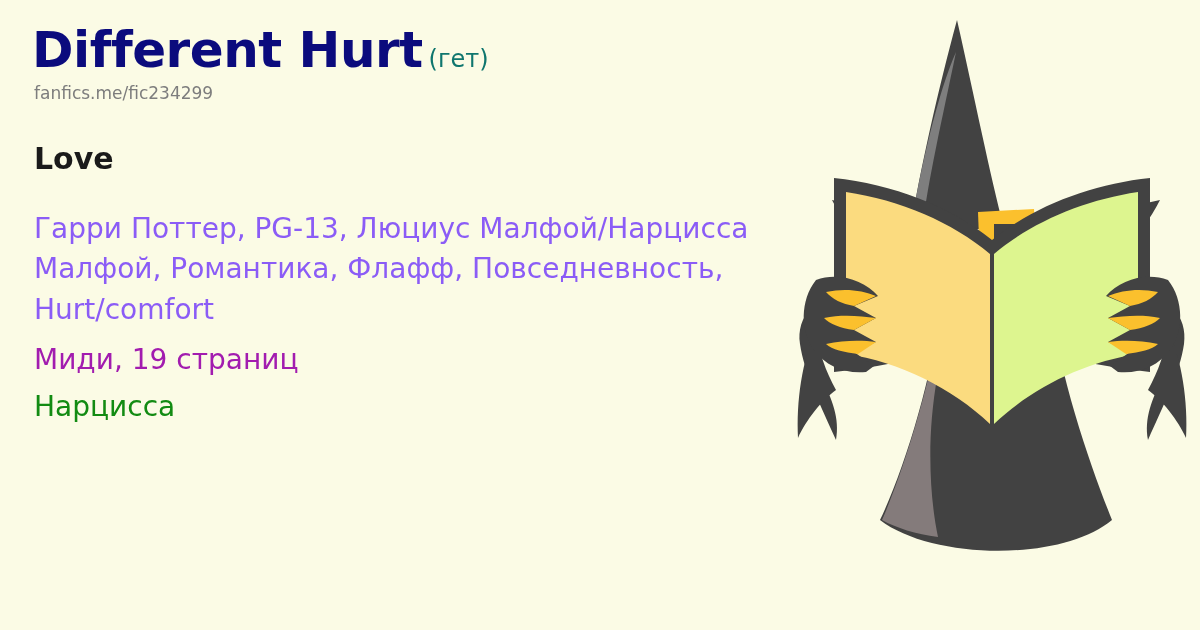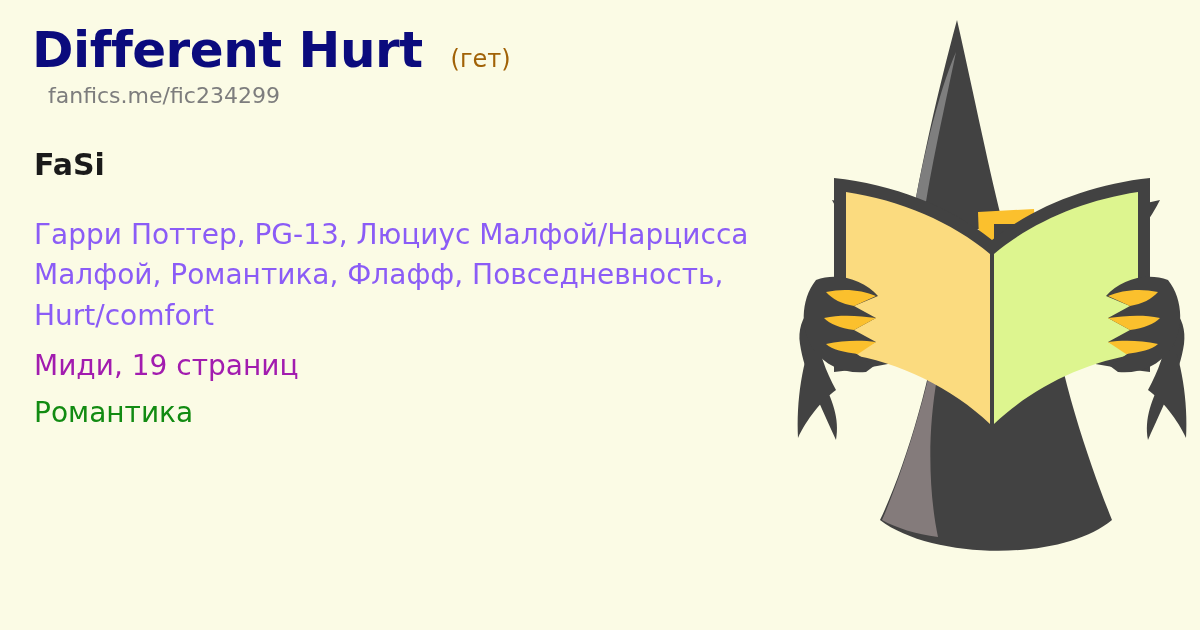--- a/index.html
+++ b/index.html
@@ -41,29 +41,29 @@
   .title {
     font-size: 50px;
     font-weight: bold;
     color: #0b0b7d;
     letter-spacing: -0.5px;
     vertical-align: baseline;
   }
   .title-tag {
     font-size: 24px;
     font-weight: normal;
-    color: #a16207;
-    margin-left: 28px;
+    color: #0f766e;
+    margin-left: 6px;
     vertical-align: baseline;
   }
 
   .url {
-    font-size: 22px;
+    font-size: 17px;
     color: #7d7d7d;
-    margin: 6px 0 0 16px;
+    margin: 6px 0 0 2px;
     line-height: 1.2;
     white-space: nowrap;
   }
 
   .author {
     font-size: 30px;
     font-weight: bold;
     color: #1a1a1a;
     margin: 38px 0 0 2px;
     line-height: 1.2;
@@ -107,27 +107,27 @@
 <div class="card">
 
   <div class="text-col">
 
     <div class="title-row">
       <span class="title">Different Hurt</span><span class="title-tag">(гет)</span>
     </div>
 
     <div class="url">fanfics.me/fic234299</div>
 
-    <div class="author">FaSi</div>
+    <div class="author">Love</div>
 
     <div class="meta">Гарри Поттер, PG-13, Люциус Малфой/Нарцисса Малфой, Романтика, Флафф, Повседневность, Hurt/comfort</div>
 
     <div class="size">Миди, 19 страниц</div>
 
-    <div class="status">Романтика</div>
+    <div class="status">Нарцисса</div>
   </div>
 
   <div class="illo">
     <svg viewBox="0 0 400 630" xmlns="http://www.w3.org/2000/svg">
 
       <path fill="#424242" d="M150 300
                C 140 380, 112 470, 88 520
                C 140 560, 270 562, 320 520
                C 300 470, 268 380, 258 300
                Z"></path>

